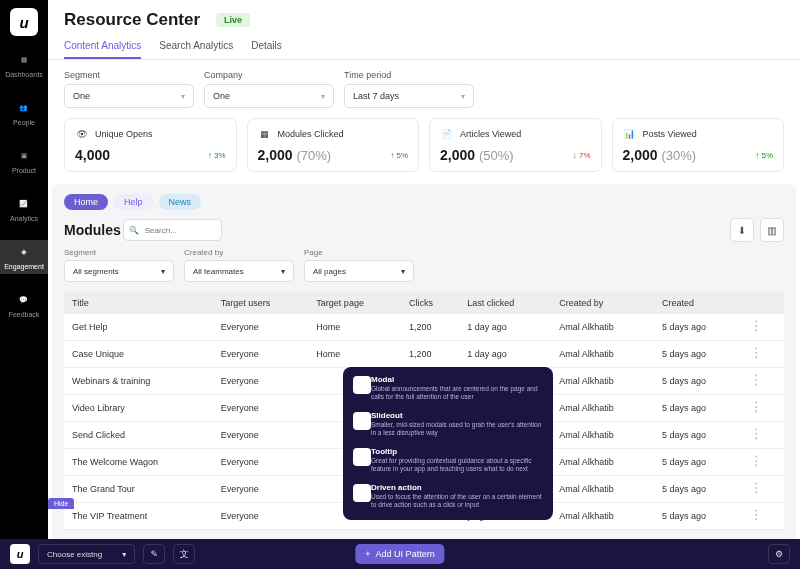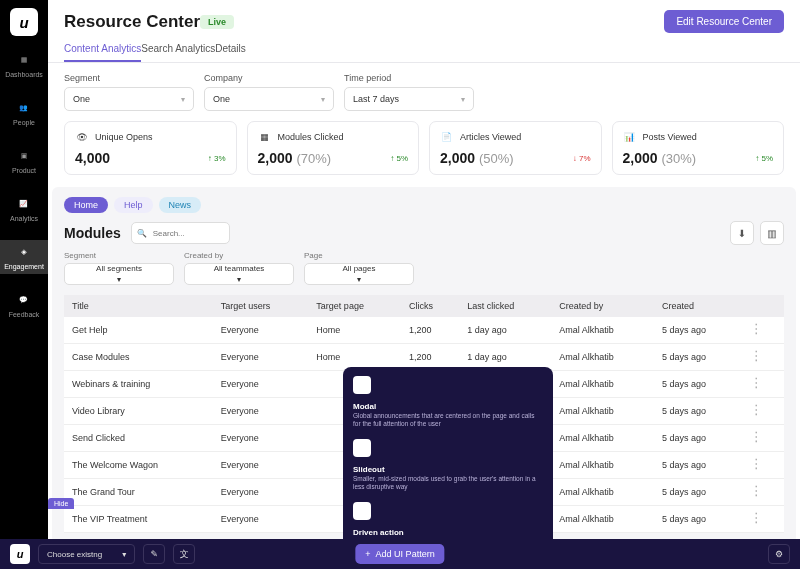--- a/index.html
+++ b/index.html
@@ -5,25 +5,25 @@
 * { margin: 0; padding: 0; box-sizing: border-box; font-family: -apple-system, BlinkMacSystemFont, 'Segoe UI', sans-serif; }
 body { background: #f5f5f7; width: 800px; height: 569px; overflow: hidden; display: flex; flex-direction: column; }
 .main-row { display: flex; flex: 1; overflow: hidden; }
 .sidebar { width: 48px; background: #000; display: flex; flex-direction: column; align-items: center; padding-top: 8px; }
 .logo { width: 28px; height: 28px; background: #fff; border-radius: 6px; display: flex; align-items: center; justify-content: center; font-weight: bold; font-style: italic; color: #000; font-size: 15px; margin-bottom: 12px; }
 .nav-item { display: flex; flex-direction: column; align-items: center; color: #999; font-size: 7px; margin-bottom: 14px; cursor: pointer; width: 100%; padding: 4px 0; }
 .nav-item.active { background: #333; color: #fff; }
 .nav-item svg, .nav-item .icon-ph { width: 16px; height: 16px; margin-bottom: 3px; }
 .content { flex: 1; overflow: hidden; position: relative; background: #fff; }
 .header { padding: 10px 16px 0 16px; display: flex; align-items: center; justify-content: space-between; }
-.title-group { display: flex; align-items: center; gap: 0; }
+.title-group { display: flex; align-items: center; gap: 16px; }
 .page-title { font-size: 17px; font-weight: 600; color: #1a1a1a; }
 .live-badge { background: #e1f5e1; color: #2a8a2a; font-size: 9px; padding: 2px 8px; border-radius: 4px; font-weight: 700; }
 .edit-btn { background: #6d5dd3; color: #fff; border: none; padding: 6px 12px; border-radius: 5px; font-size: 10px; cursor: pointer; }
-.tabs { display: flex; padding: 10px 16px 0 16px; border-bottom: 1px solid #e8e8ec; }
+.tabs { display: flex; gap: 18px; padding: 10px 16px 0 16px; border-bottom: 1px solid #e8e8ec; }
 .tab { font-size: 10px; color: #555; cursor: pointer; padding-bottom: 6px; border-bottom: 2px solid transparent; }
 .tab.active { color: #6d5dd3; border-bottom-color: #6d5dd3; font-weight: 500; }
 .filters { display: flex; gap: 10px; padding: 10px 16px; }
 .filter-group { display: flex; flex-direction: column; gap: 4px; }
 .filter-label { font-size: 9px; color: #555; }
 .select { height: 24px; border: 1px solid #ddd; border-radius: 5px; background: #fff; font-size: 9px; padding: 0 8px; display: flex; align-items: center; justify-content: space-between; color: #333; cursor: pointer; min-width: 130px; }
 .select .chev { color: #aaa; font-size: 8px; }
 .stats { display: flex; gap: 10px; padding: 0 16px 12px 16px; }
 .stat-card { background: #fff; border: 1px solid #e8e8ec; border-radius: 7px; padding: 8px 10px; flex: 1; }
 .stat-head { display: flex; align-items: center; gap: 6px; font-size: 9px; color: #333; margin-bottom: 6px; font-weight: 500; }
@@ -42,28 +42,28 @@
 .pill.news { background: #d7ecf7; color: #2285b5; }
 .modules-header { display: flex; align-items: center; justify-content: space-between; margin-bottom: 6px; }
 .modules-title { font-size: 14px; font-weight: 600; color: #1a1a1a; }
 .search-box { display: flex; align-items: center; border: 1px solid #ddd; height: 22px; padding: 0 6px; border-radius: 5px; background: #fff; font-size: 8px; color: #aaa; gap: 5px; }
 .search-box input { border: none; outline: none; font-size: 8px; width: 70px; }
 .action-btns { display: flex; gap: 6px; }
 .sq-btn { width: 24px; height: 24px; border: 1px solid #ddd; border-radius: 5px; background: #fff; display: flex; align-items: center; justify-content: center; cursor: pointer; font-size: 10px; color: #555; }
 .sub-filters { display: flex; gap: 10px; margin-bottom: 10px; }
 .sub-filter-group { display: flex; flex-direction: column; gap: 3px; }
 .sub-filter-label { font-size: 8px; color: #777; }
-.sub-select { height: 22px; border: 1px solid #ddd; border-radius: 5px; background: #fff; font-size: 8px; padding: 0 8px; display: flex; align-items: center; justify-content: space-between; color: #333; cursor: pointer; width: 110px; flex-direction: column; }
+.sub-select { height: 22px; border: 1px solid #ddd; border-radius: 5px; background: #fff; font-size: 8px; padding: 0 8px; display: flex; align-items: center; justify-content: space-between; color: #333; cursor: pointer; width: 110px; }
 .table { width: 100%; border-collapse: collapse; }
 .table thead th { background: #eeedf0; font-size: 9px; font-weight: 500; color: #333; text-align: left; padding: 6px 8px; }
 .table tbody td { font-size: 9px; color: #333; padding: 8px 8px; border-bottom: 1px solid #eee; background: #fff; }
 .table tbody td:first-child { font-weight: 500; }
 .row-menu { color: #aaa; cursor: pointer; font-size: 13px; line-height: 0.3; }
 .popover { position: absolute; left: 295px; top: 367px; width: 210px; background: #1a1440; border-radius: 8px; padding: 8px 10px; color: #fff; z-index: 10; }
-.pop-item { display: flex; gap: 8px; margin-bottom: 9px; flex-direction: column; }
+.pop-item { display: flex; margin-bottom: 9px; }
 .pop-item:last-child { margin-bottom: 2px; }
 .pop-icon { width: 18px; height: 18px; background: #fff; border-radius: 4px; flex-shrink: 0; margin-top: 1px; }
 .pop-title { font-size: 8px; font-weight: 600; margin-bottom: 1px; }
 .pop-desc { font-size: 6.5px; color: #b9b2d8; line-height: 1.3; }
 .bottom-bar { height: 30px; background: #1a1440; display: flex; align-items: center; padding: 0 10px; gap: 8px; }
 .bottom-logo { width: 20px; height: 20px; background: #fff; border-radius: 4px; display: flex; align-items: center; justify-content: center; font-weight: bold; font-style: italic; color: #000; font-size: 11px; }
 .bottom-select { height: 20px; background: transparent; border: 1px solid #3a335c; border-radius: 4px; color: #ddd; font-size: 8px; padding: 0 8px; display: flex; align-items: center; gap: 20px; cursor: pointer; }
 .bottom-btn { width: 22px; height: 20px; border: 1px solid #3a335c; border-radius: 4px; display: flex; align-items: center; justify-content: center; color: #ddd; font-size: 9px; cursor: pointer; }
 .add-pattern { background: #6d5dd3; color: #fff; border: none; border-radius: 5px; font-size: 9px; padding: 5px 10px; display: flex; align-items: center; gap: 5px; cursor: pointer; margin-left: auto; margin-right: auto; position: absolute; left: 50%; transform: translateX(-50%); }
 .hide-tag { position: absolute; left: 0; bottom: 30px; background: #6d5dd3; color: #fff; font-size: 7px; padding: 2px 6px; border-radius: 3px 3px 0 0; z-index: 5; cursor: pointer; }
@@ -101,21 +101,20 @@
       <span>Feedback</span>
     </div>
   </div>
 
   <div class="content">
     <div class="header">
       <div class="title-group">
         <span class="page-title">Resource Center</span>
         <span class="live-badge">Live</span>
       </div>
-      <button class="edit-btn">Edit Resource Center</button>
     </div>
 
     <div class="tabs">
       <div class="tab active">Content Analytics</div>
       <div class="tab">Search Analytics</div>
       <div class="tab">Details</div>
     </div>
 
     <div class="filters">
       <div class="filter-group">
@@ -186,21 +185,21 @@
 
     <div class="modules-wrap">
       <div class="modules-bar">
         <div class="pills">
           <span class="pill active">Home</span>
           <span class="pill inactive">Help</span>
           <span class="pill news">News</span>
         </div>
       </div>
       <div class="modules-header">
-        <div style="display:flex;align-items:center;gap:10px;">
+        <div style="display:flex;align-items:center;gap:2px;">
           <span class="modules-title">Modules</span>
           <div class="search-box">
             <span>🔍</span>
             <input placeholder="Search..." style="">
           </div>
         </div>
         <div class="action-btns">
           <div class="sq-btn">
               <span>⬇</span>
             </div>
@@ -250,21 +249,21 @@
       <td>Get Help</td>
       <td>Everyone</td>
       <td>Home</td>
       <td>1,200</td>
       <td>1 day ago</td>
       <td>Amal Alkhatib</td>
       <td>5 days ago</td>
       <td><span class="row-menu">⋮</span></td>
     </tr>
             <tr>
-      <td>Case Modules</td>
+      <td>Case Unique</td>
       <td>Everyone</td>
       <td>Home</td>
       <td>1,200</td>
       <td>1 day ago</td>
       <td>Amal Alkhatib</td>
       <td>5 days ago</td>
       <td><span class="row-menu">⋮</span></td>
     </tr>
             <tr>
       <td>Webinars &amp; training</td>
@@ -341,20 +340,27 @@
         <div class="pop-item">
       <div class="pop-icon"></div>
       <div>
             <div class="pop-title">Slideout</div>
       <div class="pop-desc">Smaller, mid-sized modals used to grab the user's attention in a less disruptive way</div>
           </div>
     </div>
         <div class="pop-item">
       <div class="pop-icon"></div>
       <div>
+            <div class="pop-title">Tooltip</div>
+      <div class="pop-desc">Great for providing contextual guidance about a specific feature in your app and teaching users what to do next</div>
+          </div>
+    </div>
+        <div class="pop-item">
+      <div class="pop-icon"></div>
+      <div>
             <div class="pop-title">Driven action</div>
       <div class="pop-desc">Used to focus the attention of the user on a certain element to drive action such as a click or input</div>
           </div>
     </div>
       </div>
 
     <div class="hide-tag">Hide</div>
   </div>
 </div>
 

